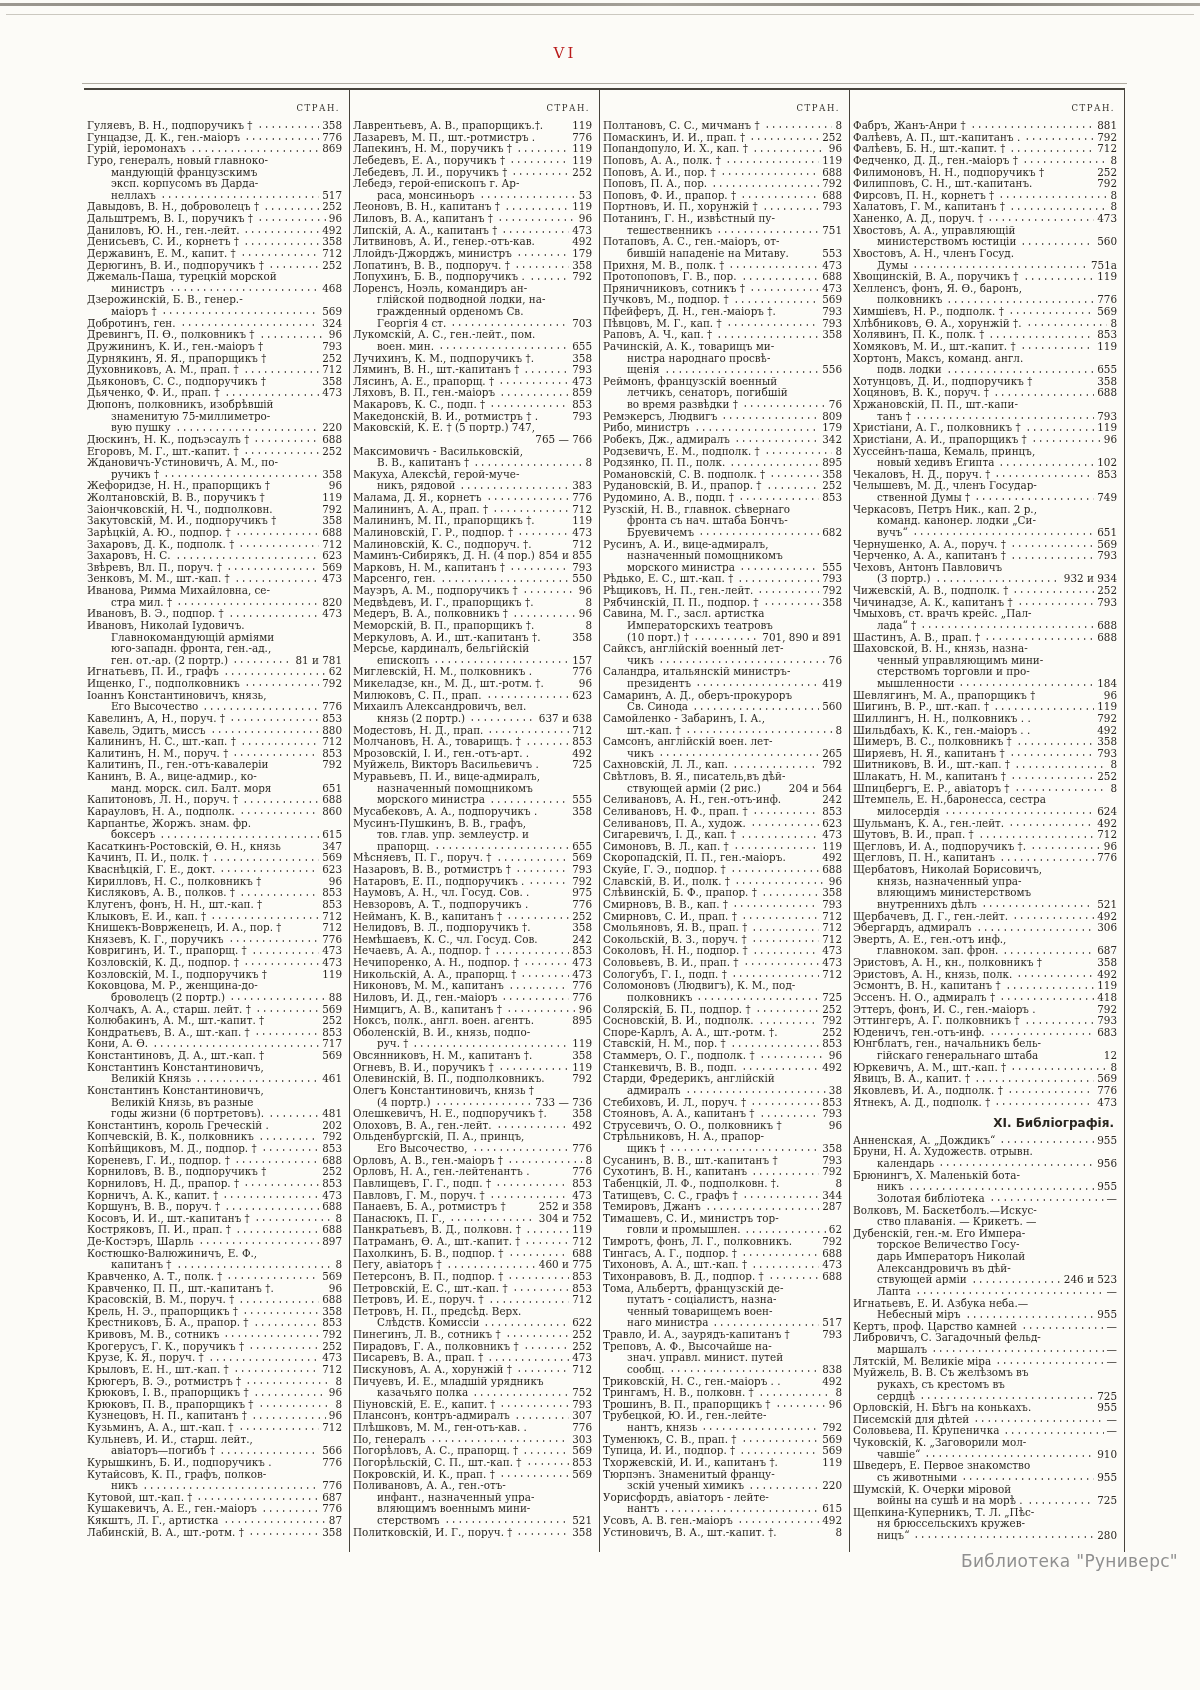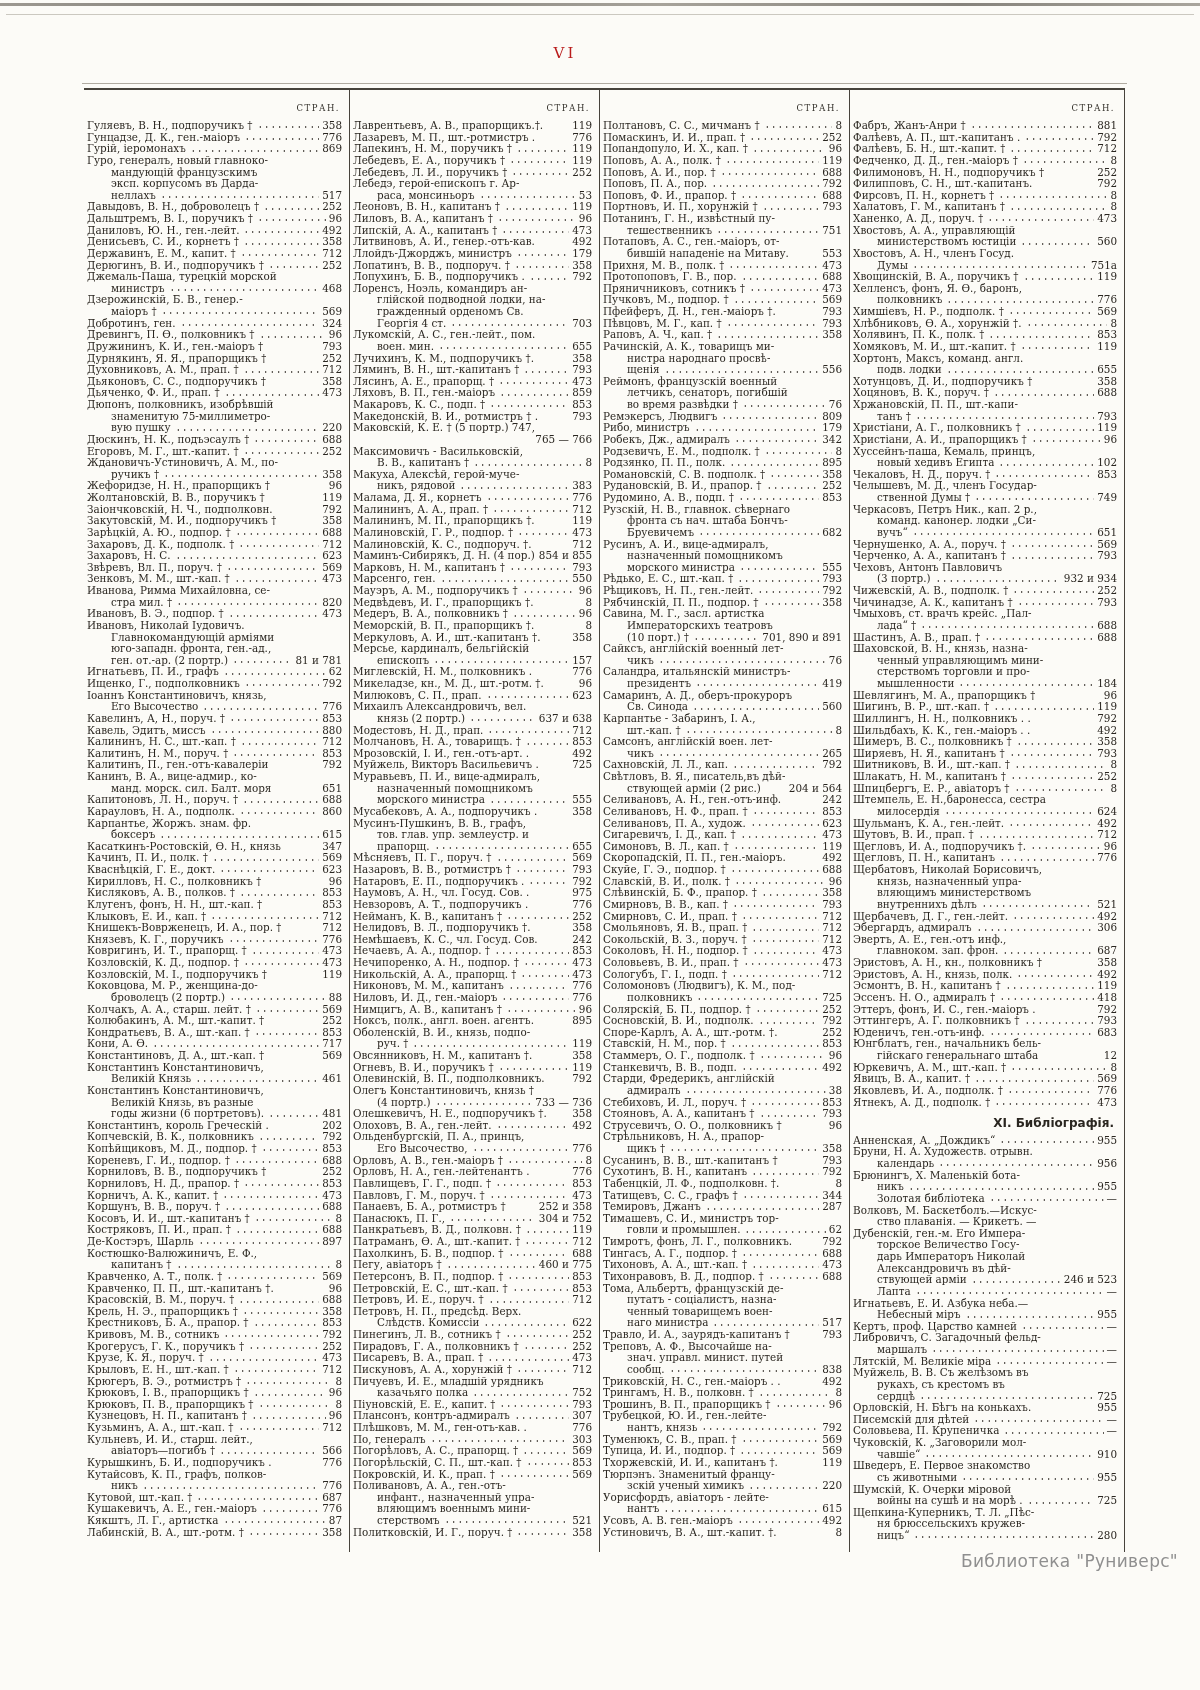--- a/index.html
+++ b/index.html
@@ -1411,21 +1411,21 @@
           </div>
           <div class="ln">
             <span class="t">Самаринъ, А. Д., оберъ-прокуроръ</span>
           </div>
           <div class="ln c">
             <span class="t">Св. Синода</span>
             <span class="dots"></span>
             <span class="n">560</span>
           </div>
           <div class="ln">
-            <span class="t">Карпантье - Забаринъ, І. А.,</span>
+            <span class="t">Самойленко - Забаринъ, І. А.,</span>
           </div>
           <div class="ln c">
             <span class="t">шт.-кап. †</span>
             <span class="dots"></span>
             <span class="n">8</span>
           </div>
           <div class="ln">
             <span class="t">Самсонъ, англійскій воен. лет-</span>
           </div>
           <div class="ln c">

